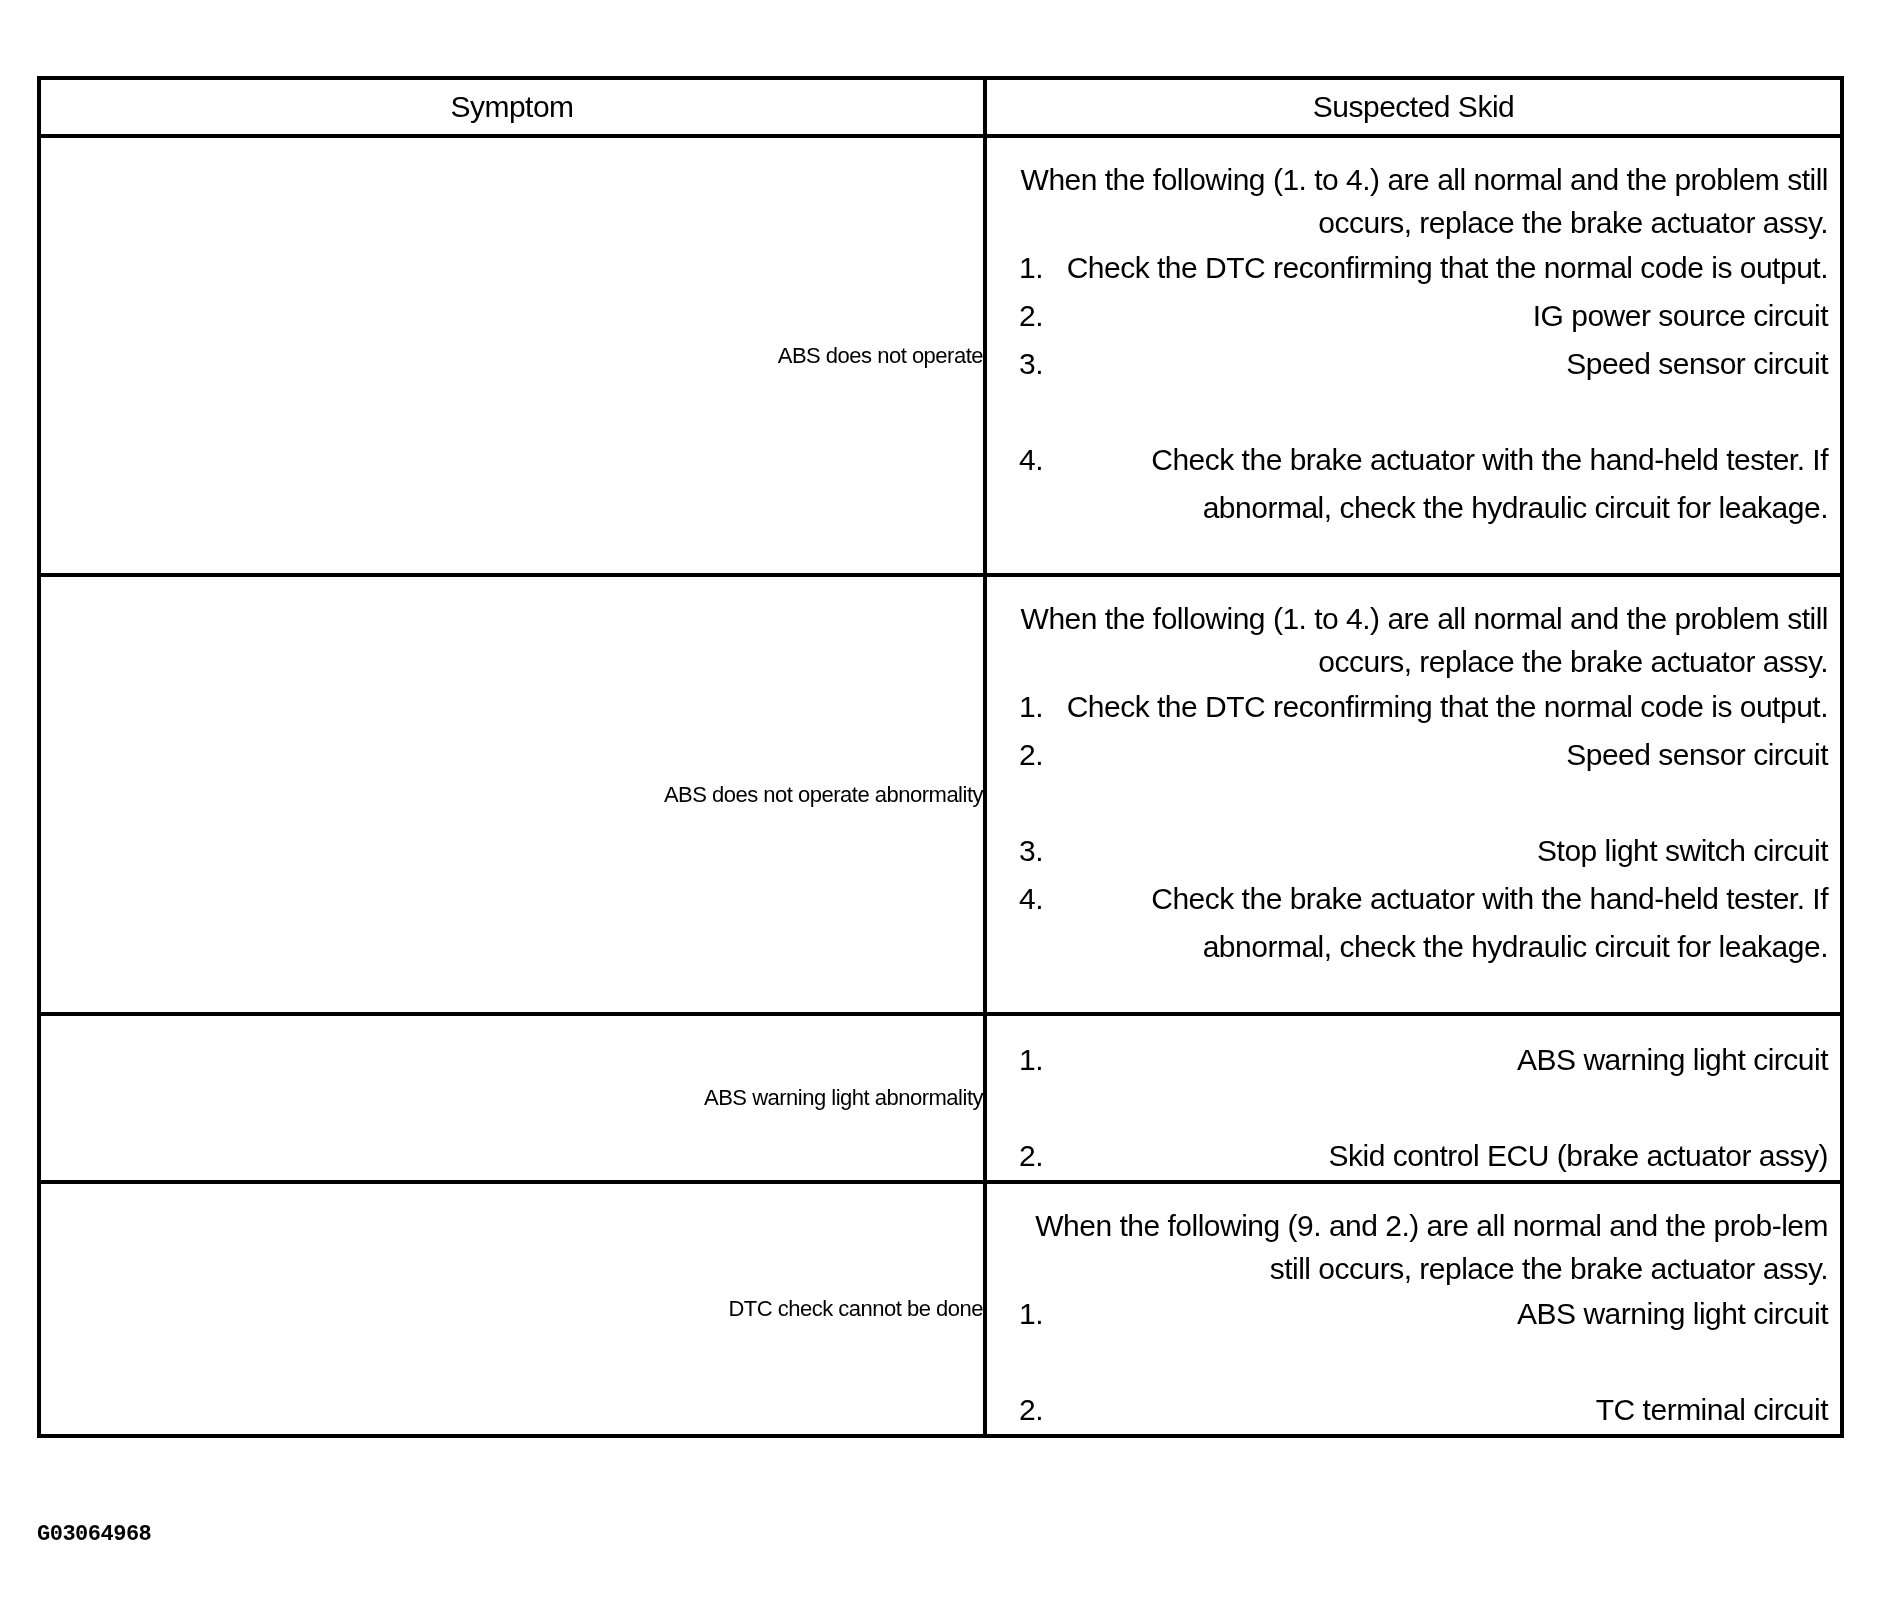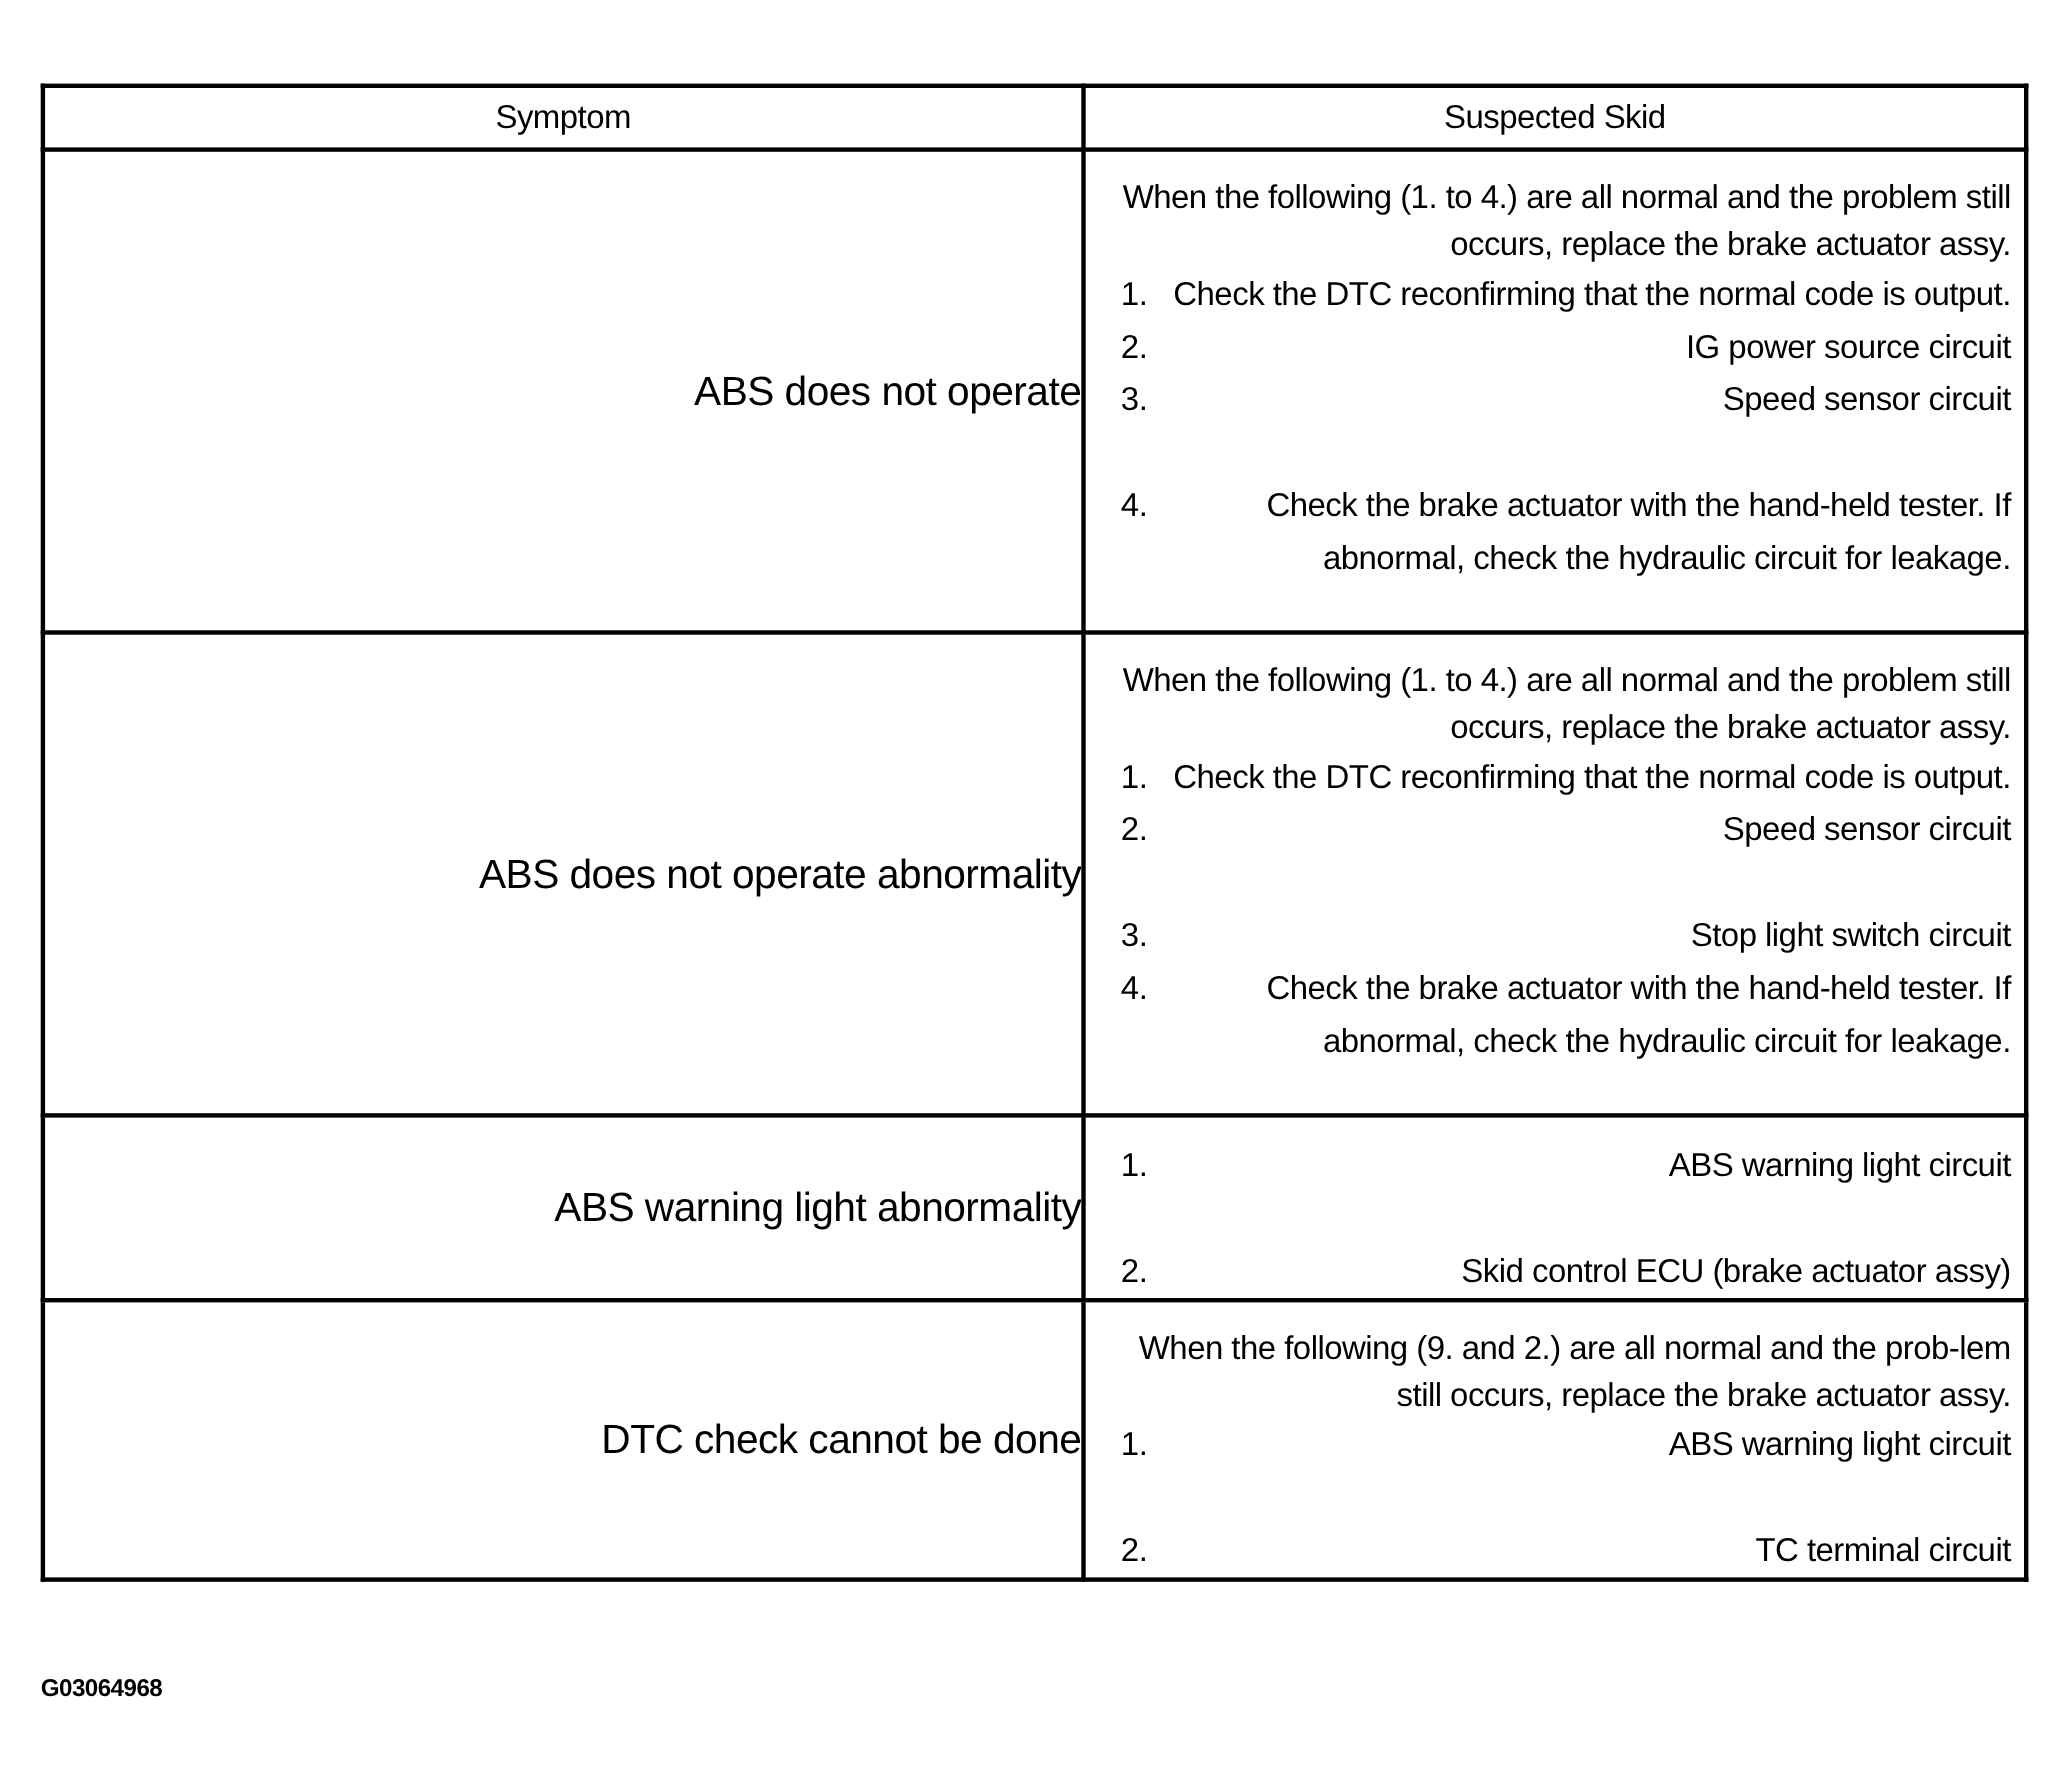--- a/index.html
+++ b/index.html
@@ -35,21 +35,21 @@
     table.trouble th {
       font-weight: normal;
       font-size: 30px;
       height: 54px;
       text-align: center;
       letter-spacing: -0.5px;
     }
     col.c-symptom { width: 946px; }
     col.c-area { width: 857px; }
     td.symptom {
-      font-size: 37px;
+      font-size: 22px;
       padding-left: 12px !important;
       letter-spacing: -0.5px;
     }
     td.area {
       font-size: 30px;
       padding: 0 12px 0 12px !important;
       letter-spacing: -0.5px;
       vertical-align: top !important;
     }
     .intro {
@@ -72,21 +72,21 @@
     .r2 { height: 439px; }
     .r3 { height: 152px; }
     .r4 { height: 248px; }
     .r5 { height: 55px; }
     .figure-id {
       position: absolute;
       left: 37px;
       top: 1522px;
       font-size: 22px;
       font-weight: bold;
-      font-family: Liberation Sans, sans-serif;
+      font-family: Liberation Mono, monospace;
       letter-spacing: -0.5px;
     }
     .first-item-top { margin-top: 20px; }
     .single-item { margin-top: 2px; }
   </style>
 </head>
 <body>
 
 <div class="sheet">
   <table class="trouble">

